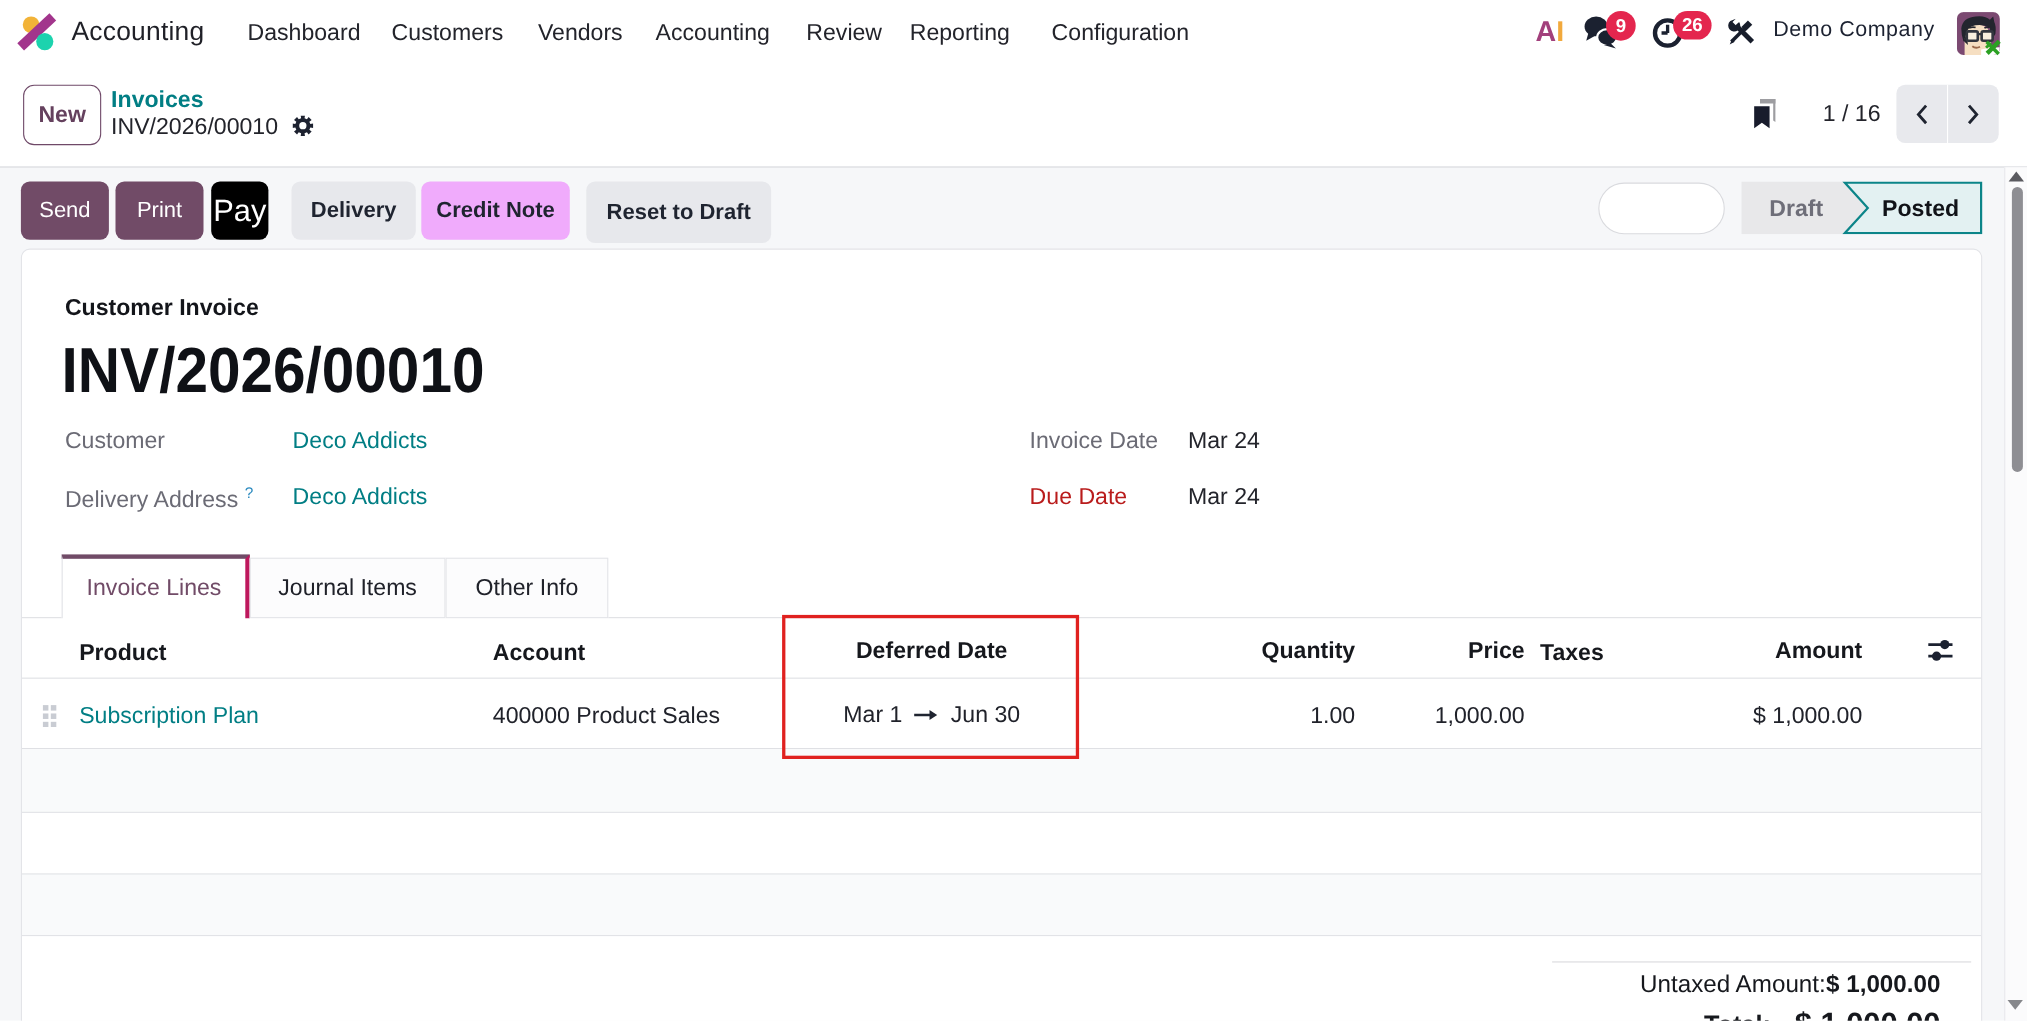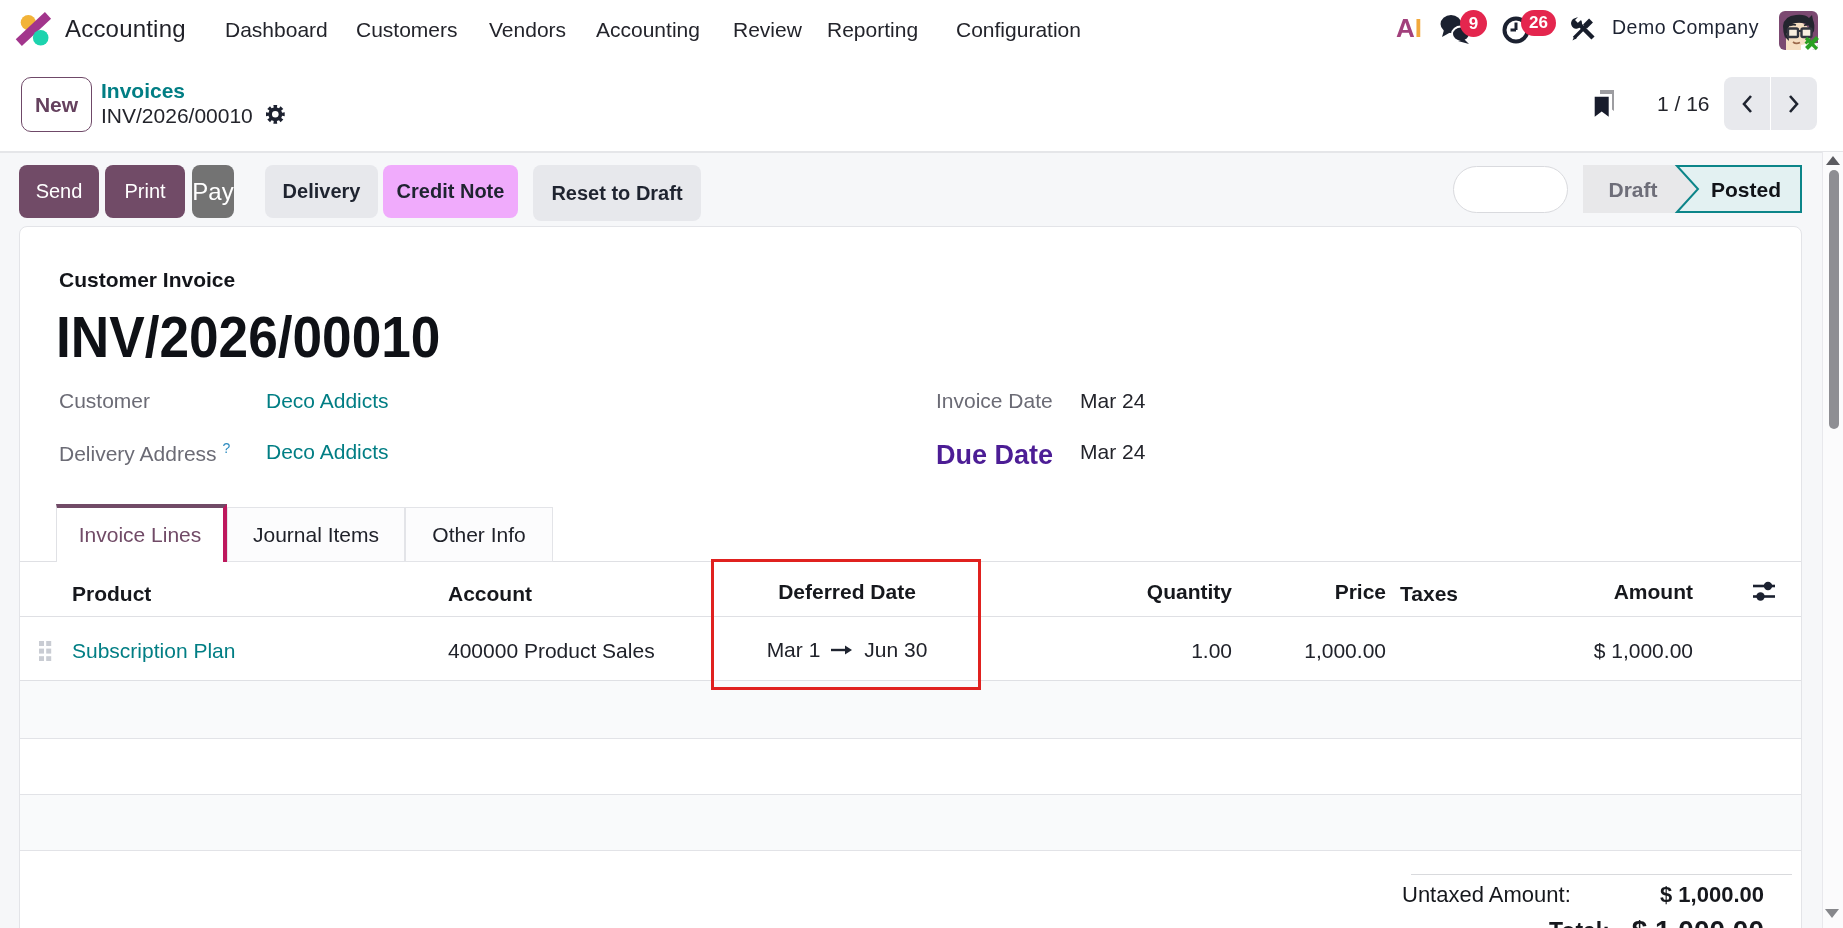--- a/index.html
+++ b/index.html
@@ -110,21 +110,21 @@
           <path d="M3,2 L10,10 L3,18" fill="none" stroke="#1f2430" stroke-width="2.6"></path>
         </svg>
   </div>
 </div>
 
 <div class="abs" style="left:0;top:151px;width:1843px;height:2px;background:#e5e6e9;"></div>
 <div class="abs" style="left:0;top:153px;width:1843px;height:775px;background:#f6f7f9;"></div>
 
 <div class="abs ctr" style="left:19px;top:165px;width:80px;height:53px;background:#714B67;border-radius:8px;color:#fff;font-size:20px;font-weight:500;">Send</div>
 <div class="abs ctr" style="left:105px;top:165px;width:80px;height:53px;background:#714B67;border-radius:8px;color:#fff;font-size:20px;font-weight:500;">Print</div>
-<div class="abs ctr" style="left:192px;top:165px;width:42px;height:53px;background:#737373;border-radius:8px;color:#fff;font-size:24px;font-weight:500;">Pay</div>
+<div class="abs ctr" style="left:192px;top:165px;width:52px;height:53px;background:#000000;border-radius:8px;color:#fff;font-size:28px;font-weight:500;">Pay</div>
 <div class="abs ctr" style="left:265px;top:165px;width:113px;height:53px;background:#e7e8ec;border-radius:8px;color:#1f2430;font-size:20px;font-weight:600;">Delivery</div>
 <div class="abs ctr" style="left:383px;top:165px;width:135px;height:53px;background:#f0abfc;border-radius:8px;color:#1f2430;font-size:20px;font-weight:700;">Credit Note</div>
 <div class="abs ctr" style="left:533px;top:165px;width:168px;height:56px;background:#e7e8ec;border-radius:8px;color:#1f2430;font-size:20px;font-weight:600;">Reset to Draft</div>
 
 <div class="abs" style="left:1453px;top:166px;width:115px;height:47px;border:1px solid #d9dade;border-radius:24px;background:#fff;"></div>
 <svg class="abs" style="left:1583px;top:165px" width="220" height="48" viewBox="0 0 220 48">
   <path d="M0,0 H95 L116,24 L95,48 H0 Z" fill="#e8e8ea"></path>
   <path d="M94,1 H218 V47 H94 L115,24 Z" fill="#e3f1f2" stroke="#0c8589" stroke-width="2"></path>
   <text x="50" y="31.5" text-anchor="middle" font-size="21" font-weight="600" fill="#6e6e79">Draft</text>
   <text x="163" y="31.5" text-anchor="middle" font-size="21" font-weight="700" fill="#111318">Posted</text>
@@ -135,21 +135,21 @@
 <div class="abs" style="left:59px;top:268px;font-size:21px;font-weight:700;color:#13151a;">Customer Invoice</div>
 <div class="abs" style="left:56px;top:303px;font-size:58px;font-weight:700;color:#0f1116;transform:scaleX(0.917);transform-origin:0 0;letter-spacing:0;">INV/2026/00010</div>
 
 <div class="abs" style="left:59px;top:389px;font-size:21px;color:#6b6b75;">Customer</div>
 <div class="abs" style="left:266px;top:389px;font-size:21px;color:#017e84;">Deco Addicts</div>
 <div class="abs" style="left:59px;top:440px;font-size:21px;color:#6b6b75;">Delivery Address <span style="font-size:14px;color:#2f8cc0;vertical-align:8px;">?</span></div>
 <div class="abs" style="left:266px;top:440px;font-size:21px;color:#017e84;">Deco Addicts</div>
 
 <div class="abs" style="left:936px;top:389px;font-size:21px;color:#6b6b75;">Invoice Date</div>
 <div class="abs" style="left:1080px;top:389px;font-size:21px;color:#23242b;">Mar 24</div>
-<div class="abs" style="left:936px;top:440px;font-size:27px;font-weight:700;color:#4c1d95;">Due Date</div>
+<div class="abs" style="left:936px;top:440px;font-size:21px;font-weight:400;color:#b91c1c;">Due Date</div>
 <div class="abs" style="left:1080px;top:440px;font-size:21px;color:#23242b;">Mar 24</div>
 
 <div class="abs ctr" style="left:56px;top:504px;width:171px;height:58px;border-top:4px solid #714B67;border-left:1px solid #e0e1e5;border-right:4px solid #be185d;background:#fff;color:#714B67;font-size:21px;">Invoice Lines</div>
 <div class="abs ctr" style="left:227px;top:507px;width:178px;height:55px;border:1px solid #e3e4e8;background:#fcfcfd;color:#20222a;font-size:21px;">Journal Items</div>
 <div class="abs ctr" style="left:405px;top:507px;width:148px;height:55px;border:1px solid #e3e4e8;background:#fcfcfd;color:#20222a;font-size:21px;">Other Info</div>
 <div class="abs" style="left:20px;top:561px;width:36px;height:1px;background:#dfe0e4;"></div>
 <div class="abs" style="left:553px;top:561px;width:1248px;height:1px;background:#dfe0e4;"></div>
 
 <div class="abs" style="left:72px;top:582px;font-size:21px;font-weight:700;color:#16181d;">Product</div>
 <div class="abs" style="left:448px;top:582px;font-size:21px;font-weight:700;color:#16181d;">Account</div>
@@ -190,21 +190,21 @@
 <div class="abs" style="left:1286px;top:639px;width:100px;text-align:right;font-size:21px;color:#20222a;">1,000.00</div>
 <div class="abs" style="left:1560px;top:639px;width:133px;text-align:right;font-size:21px;color:#20222a;">$ 1,000.00</div>
 <div class="abs" style="left:20px;top:680px;width:1781px;height:1px;background:#dfe0e4;"></div>
 
 <div class="abs" style="left:20px;top:681px;width:1781px;height:58px;background:#f9fafb;border-bottom:1px solid #e2e3e7;"></div>
 <div class="abs" style="left:20px;top:794px;width:1781px;height:57px;background:#f9fafb;border-top:1px solid #e2e3e7;border-bottom:1px solid #e2e3e7;"></div>
 
 <div class="abs" style="left:711px;top:559px;width:270px;height:131px;border:3px solid #e0211f;"></div>
 
 <div class="abs" style="left:1411px;top:874px;width:381px;height:1px;background:#d9dadd;"></div>
-<div class="abs" style="left:1402px;top:882px;font-size:22px;color:#16181d;">Untaxed Amount:</div>
+<div class="abs" style="left:1491px;top:882px;font-size:22px;color:#16181d;">Untaxed Amount:</div>
 <div class="abs" style="left:1620px;top:882px;width:144px;text-align:right;font-size:22px;font-weight:700;color:#16181d;">$ 1,000.00</div>
 <div class="abs" style="left:1549px;top:918px;font-size:23px;font-weight:700;color:#16181d;">Total:</div>
 <div class="abs" style="left:1570px;top:915px;width:194px;text-align:right;font-size:28px;font-weight:700;color:#16181d;">$ 1,000.00</div>
 
 <div class="abs" style="left:1822px;top:152px;width:21px;height:776px;background:#fbfbfc;border-left:1px solid #e8e8ec;"></div>
 <div class="abs" style="left:1826px;top:156px;width:0;height:0;border-left:7px solid transparent;border-right:7px solid transparent;border-bottom:9px solid #5b5b60;"></div>
 <div class="abs" style="left:1829px;top:170px;width:10px;height:259px;background:#8e8e93;border-radius:5px;"></div>
 <div class="abs" style="left:1825px;top:909px;width:0;height:0;border-left:7px solid transparent;border-right:7px solid transparent;border-top:9px solid #86878b;"></div>
 
 </div>

